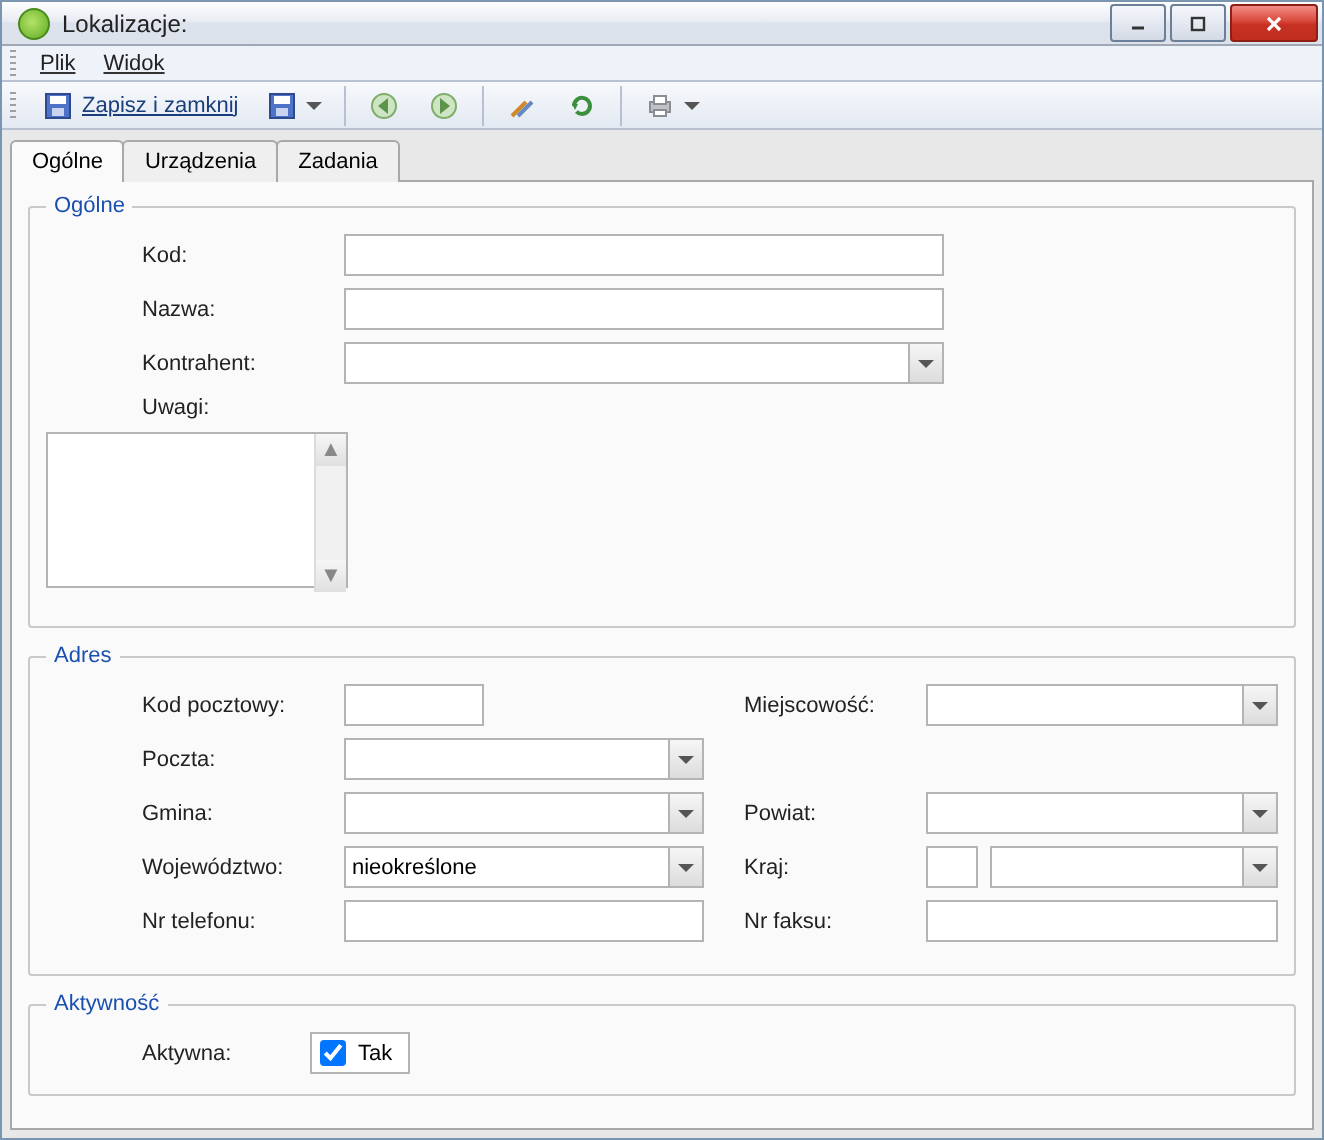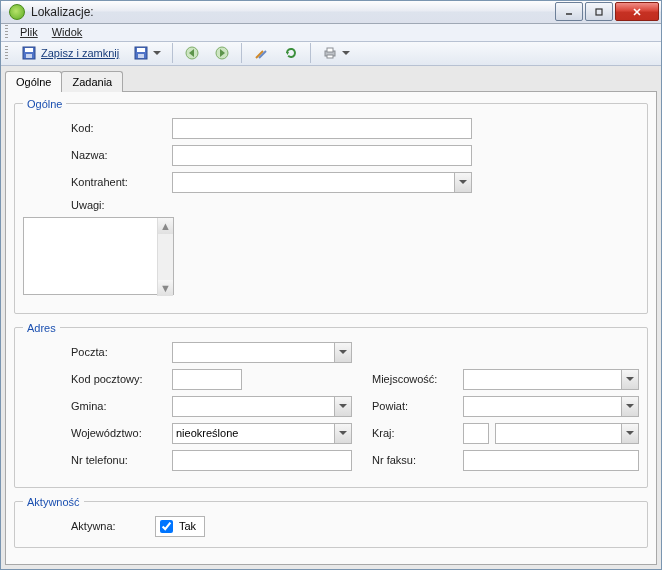--- a/index.html
+++ b/index.html
@@ -295,20 +295,21 @@
         <svg viewBox="0 0 8 8">
             <polygon points="0,2 8,2 4,6" fill="#555"></polygon>
           </svg>
       </span>
     </div>
   </div>
 
   <div class="content">
     <div class="tabstrip">
       <div class="tab active">Ogólne</div>
+      <div class="tab">Urządzenia</div>
       <div class="tab">Zadania</div>
     </div>
     <div class="tabpanel">
 
       <fieldset>
         <legend>Ogólne</legend>
         <div class="row">
           <div class="lab">Kod:</div>
           <input type="text" style="width: 300px;" value="">
         </div>
@@ -337,37 +338,37 @@
             </div>
           </div>
         </div>
       </fieldset>
 
       <fieldset>
         <legend>Adres</legend>
 
 
         <div class="row">
-          <div class="lab">Poczta:</div>
-          <div class="combo" style="width:180px">
-            <input type="text" value="" style="">
-            <div class="drop">
-                <svg viewBox="0 0 8 8">
-                  <polygon points="0,2 8,2 4,6" fill="#555"></polygon>
-                </svg>
-              </div>
-          </div>
-        </div>
-
-        <div class="row">
           <div class="lab">Kod pocztowy:</div>
           <input type="text" style="width: 70px;" value="">
           <div style="flex:1"></div>
           <div class="lab2">Miejscowość:</div>
           <div class="combo" style="width:176px">
+            <input type="text" value="" style="">
+            <div class="drop">
+                <svg viewBox="0 0 8 8">
+                  <polygon points="0,2 8,2 4,6" fill="#555"></polygon>
+                </svg>
+              </div>
+          </div>
+        </div>
+
+        <div class="row">
+          <div class="lab">Poczta:</div>
+          <div class="combo" style="width:180px">
             <input type="text" value="" style="">
             <div class="drop">
                 <svg viewBox="0 0 8 8">
                   <polygon points="0,2 8,2 4,6" fill="#555"></polygon>
                 </svg>
               </div>
           </div>
         </div>
 
         <div class="row">

